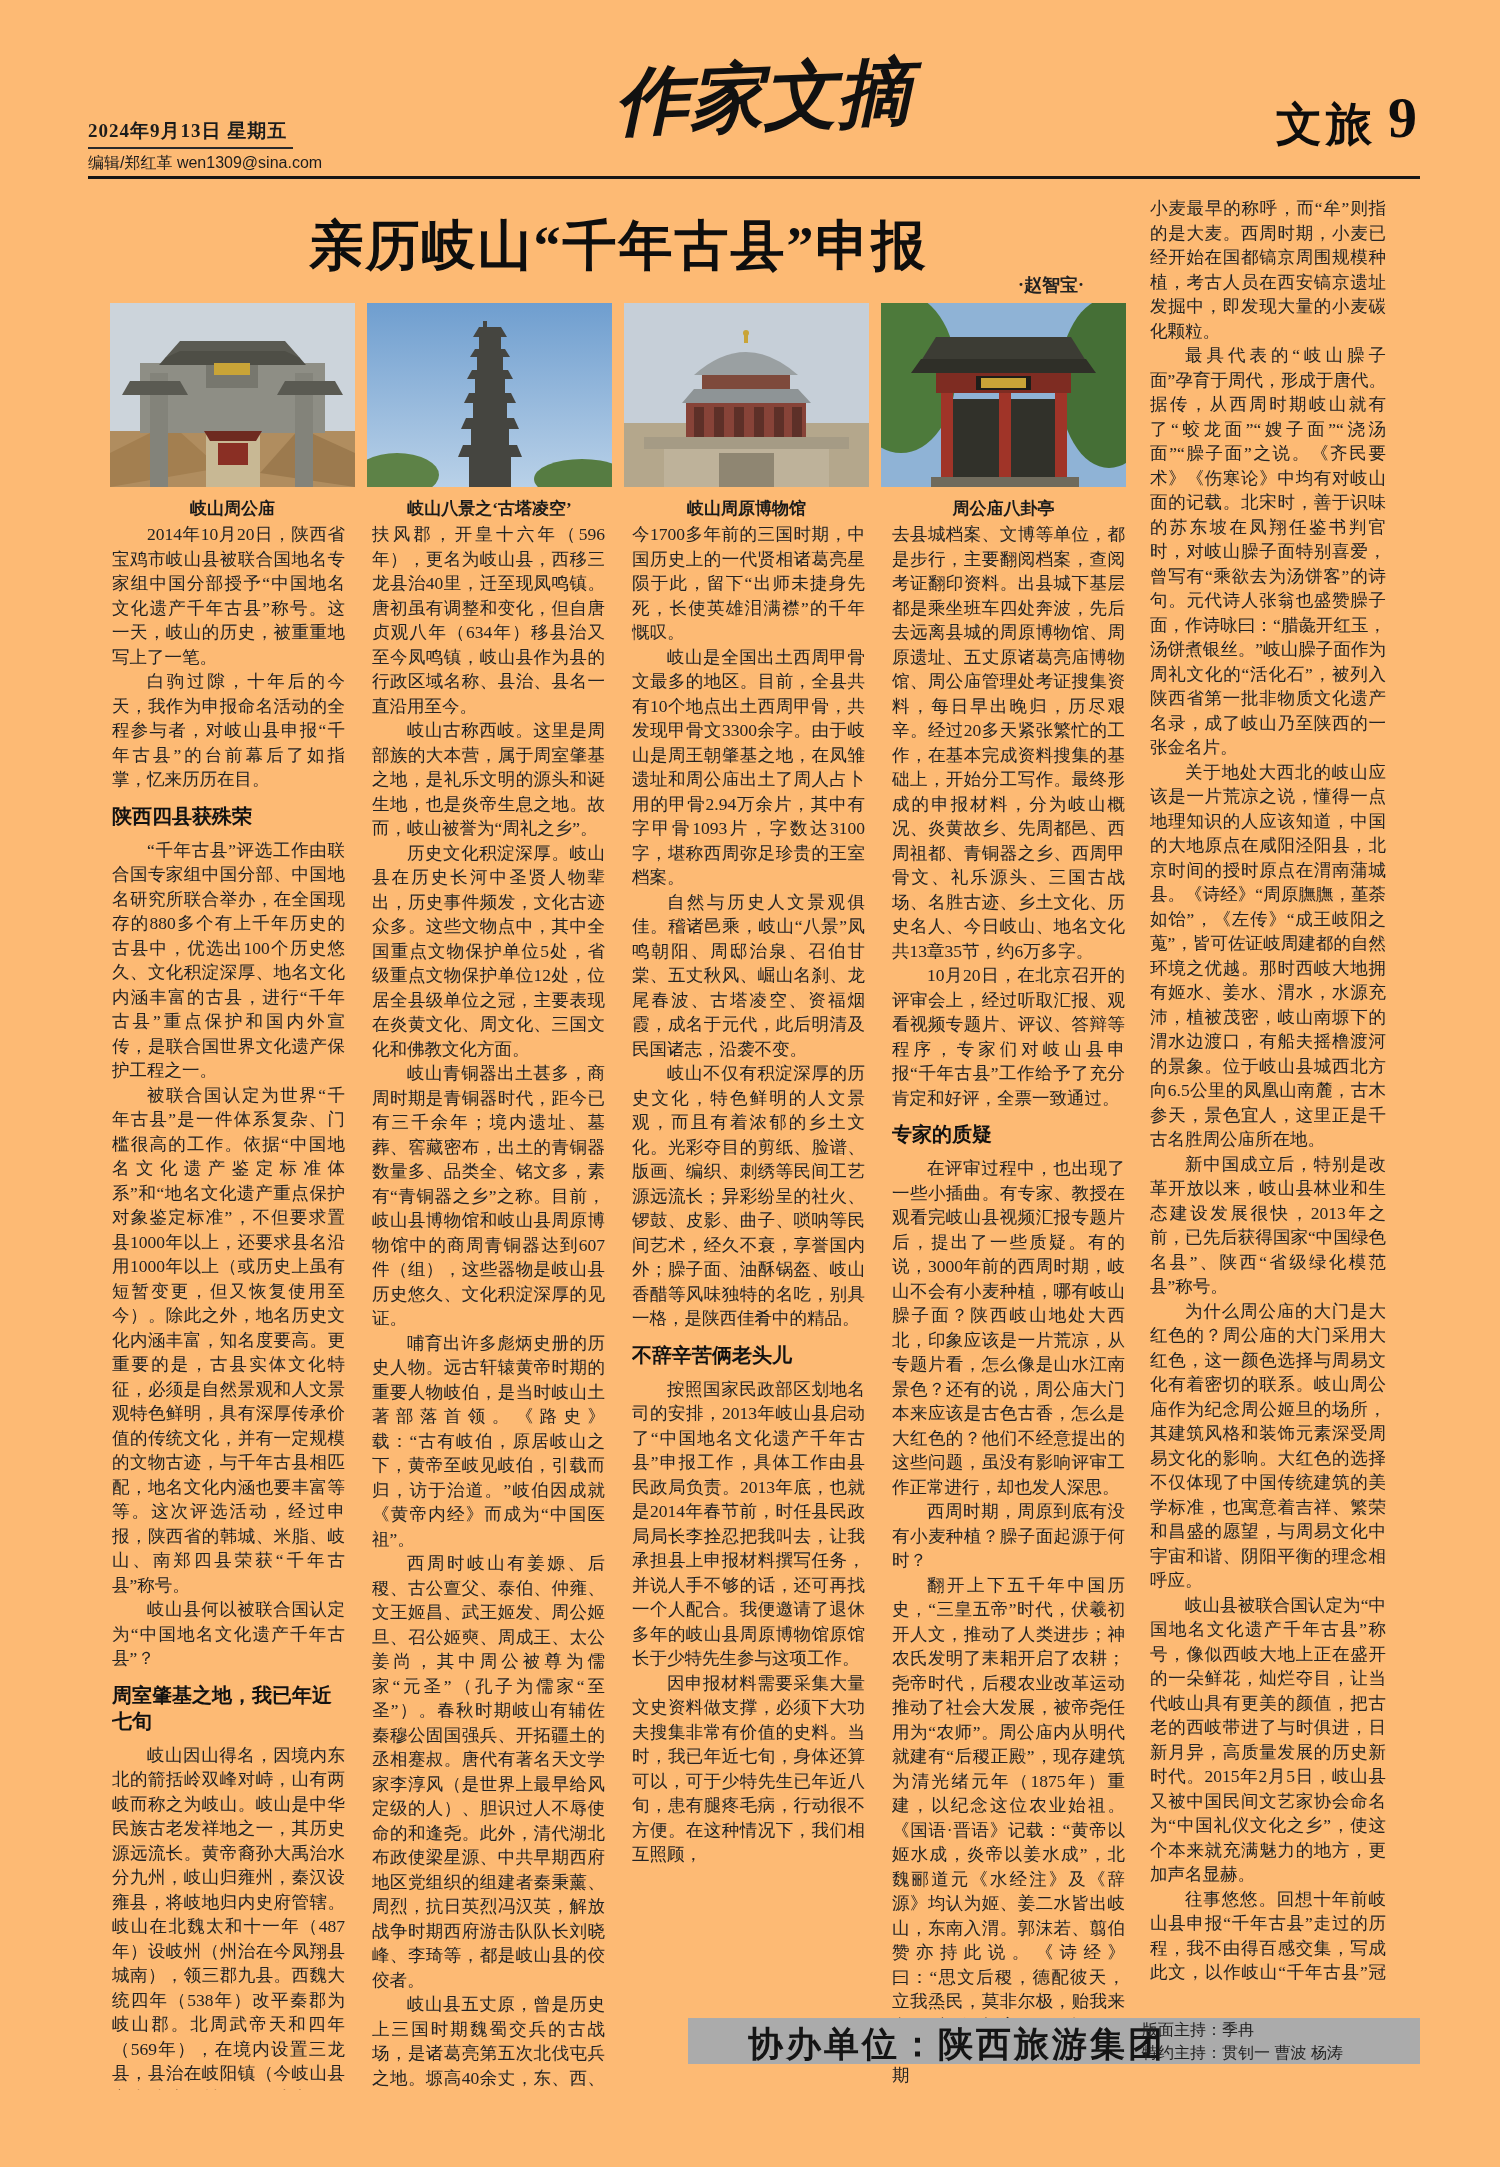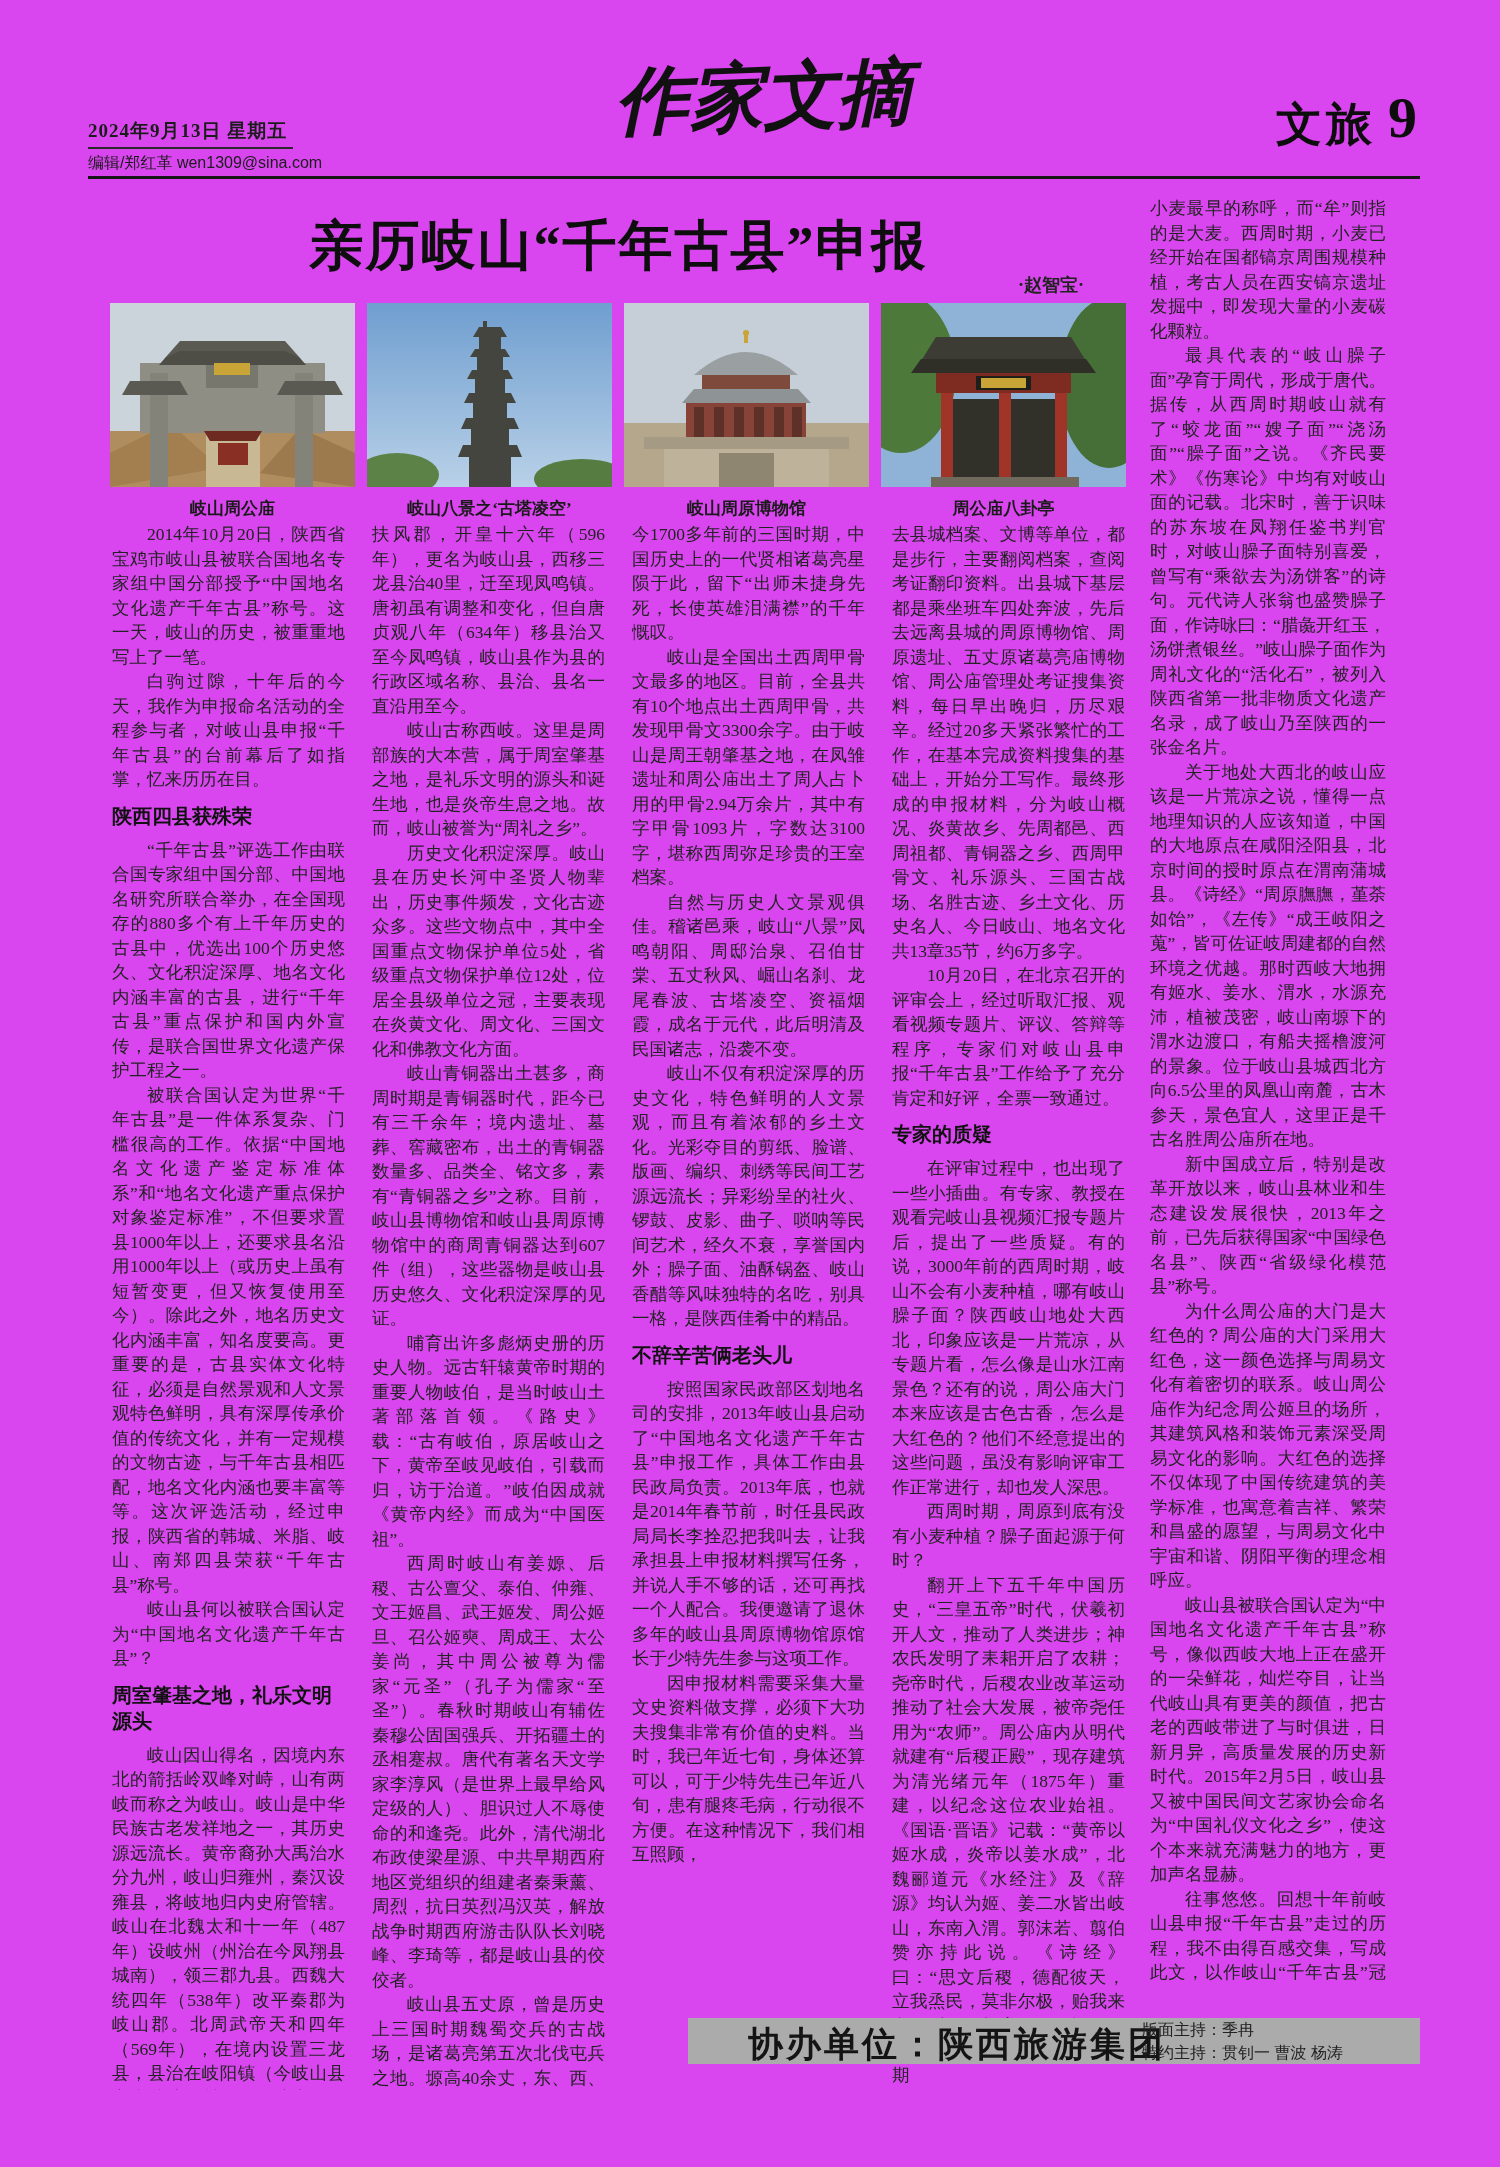--- a/index.html
+++ b/index.html
@@ -1,16 +1,16 @@
 <!DOCTYPE html>
 <html><head>
 <meta charset="utf-8">
 <style>
   html,body{margin:0;padding:0;background:#e8e7e3;}
-  .page{position:relative;width:1500px;height:2167px;background:#d946ef;overflow:hidden;
+  .page{position:relative;width:1500px;height:2167px;background:#fdba74;overflow:hidden;
         font-family:"Liberation Serif","DejaVu Serif",serif;color:#232323;}
   
   .date{position:absolute;left:88px;top:118px;font-size:19px;font-weight:bold;letter-spacing:1px;color:#1c1c1c;}
   .date-underline{position:absolute;left:88px;top:147px;width:205px;height:2px;background:#2a2a2a;}
   .editor{position:absolute;left:88px;top:153px;font-size:16px;color:#1c1c1c;font-family:"Liberation Sans",sans-serif;}
   .masthead{position:absolute;left:598px;top:60px;width:330px;text-align:center;font-size:74px;font-weight:bold;
             font-style:italic;transform:rotate(-2deg);color:#111;line-height:1;}
   .section-label{position:absolute;left:1276px;top:94px;font-size:46px;font-weight:900;
                  font-family:"Liberation Sans",sans-serif;color:#0d0d0d;letter-spacing:4px;}
   .page-number{position:absolute;left:1388px;top:84px;font-size:58px;font-weight:bold;color:#0d0d0d;}
@@ -155,21 +155,21 @@
   <div class="caption ph3">岐山周原博物馆</div>
   <div class="caption ph4">周公庙八卦亭</div>
 
   <div class="col c1">
       <p>2014年10月20日，陕西省宝鸡市岐山县被联合国地名专家组中国分部授予“中国地名文化遗产千年古县”称号。这一天，岐山的历史，被重重地写上了一笔。</p>
       <p>白驹过隙，十年后的今天，我作为申报命名活动的全程参与者，对岐山县申报“千年古县”的台前幕后了如指掌，忆来历历在目。</p>
       <h3>陕西四县获殊荣</h3>
       <p>“千年古县”评选工作由联合国专家组中国分部、中国地名研究所联合举办，在全国现存的880多个有上千年历史的古县中，优选出100个历史悠久、文化积淀深厚、地名文化内涵丰富的古县，进行“千年古县”重点保护和国内外宣传，是联合国世界文化遗产保护工程之一。</p>
       <p>被联合国认定为世界“千年古县”是一件体系复杂、门槛很高的工作。依据“中国地名文化遗产鉴定标准体系”和“地名文化遗产重点保护对象鉴定标准”，不但要求置县1000年以上，还要求县名沿用1000年以上（或历史上虽有短暂变更，但又恢复使用至今）。除此之外，地名历史文化内涵丰富，知名度要高。更重要的是，古县实体文化特征，必须是自然景观和人文景观特色鲜明，具有深厚传承价值的传统文化，并有一定规模的文物古迹，与千年古县相匹配，地名文化内涵也要丰富等等。这次评选活动，经过申报，陕西省的韩城、米脂、岐山、南郑四县荣获“千年古县”称号。</p>
       <p>岐山县何以被联合国认定为“中国地名文化遗产千年古县”？</p>
-      <h3 class="left">周室肇基之地，礼乐文明源头</h3>
+      <h3 class="left">周室肇基之地，我已年近七旬</h3>
       <p>岐山因山得名，因境内东北的箭括岭双峰对峙，山有两岐而称之为岐山。岐山是中华民族古老发祥地之一，其历史源远流长。黄帝裔孙大禹治水分九州，岐山归雍州，秦汉设雍县，将岐地归内史府管辖。岐山在北魏太和十一年（487年）设岐州（州治在今凤翔县城南），领三郡九县。西魏大统四年（538年）改平秦郡为岐山郡。北周武帝天和四年（569年），在境内设置三龙县，县治在岐阳镇（今岐山县京当镇岐阳村），属岐山郡管辖。隋朝建立后，改岐山郡为</p>
     </div>
   <div class="col c2">
       <p class="noindent">扶风郡，开皇十六年（596年），更名为岐山县，西移三龙县治40里，迁至现凤鸣镇。唐初虽有调整和变化，但自唐贞观八年（634年）移县治又至今凤鸣镇，岐山县作为县的行政区域名称、县治、县名一直沿用至今。</p>
       <p>岐山古称西岐。这里是周部族的大本营，属于周室肇基之地，是礼乐文明的源头和诞生地，也是炎帝生息之地。故而，岐山被誉为“周礼之乡”。</p>
       <p>历史文化积淀深厚。岐山县在历史长河中圣贤人物辈出，历史事件频发，文化古迹众多。这些文物点中，其中全国重点文物保护单位5处，省级重点文物保护单位12处，位居全县级单位之冠，主要表现在炎黄文化、周文化、三国文化和佛教文化方面。</p>
       <p>岐山青铜器出土甚多，商周时期是青铜器时代，距今已有三千余年；境内遗址、墓葬、窖藏密布，出土的青铜器数量多、品类全、铭文多，素有“青铜器之乡”之称。目前，岐山县博物馆和岐山县周原博物馆中的商周青铜器达到607件（组），这些器物是岐山县历史悠久、文化积淀深厚的见证。</p>
       <p>哺育出许多彪炳史册的历史人物。远古轩辕黄帝时期的重要人物岐伯，是当时岐山土著部落首领。《路史》载：“古有岐伯，原居岐山之下，黄帝至岐见岐伯，引载而归，访于治道。”岐伯因成就《黄帝内经》而成为“中国医祖”。</p>
       <p>西周时岐山有姜嫄、后稷、古公亶父、泰伯、仲雍、文王姬昌、武王姬发、周公姬旦、召公姬奭、周成王、太公姜尚，其中周公被尊为儒家“元圣”（孔子为儒家“至圣”）。春秋时期岐山有辅佐秦穆公固国强兵、开拓疆土的丞相蹇叔。唐代有著名天文学家李淳风（是世界上最早给风定级的人）、胆识过人不辱使命的和逢尧。此外，清代湖北布政使梁星源、中共早期西府地区党组织的组建者秦秉薰、周烈，抗日英烈冯汉英，解放战争时期西府游击队队长刘晓峰、李琦等，都是岐山县的佼佼者。</p>
       <p>岐山县五丈原，曾是历史上三国时期魏蜀交兵的古战场，是诸葛亮第五次北伐屯兵之地。塬高40余丈，东、西、北三面临空，东西环水，地势险要，是古代关中通往汉中的咽喉之道，历来是兵家必争之地。在距</p>

